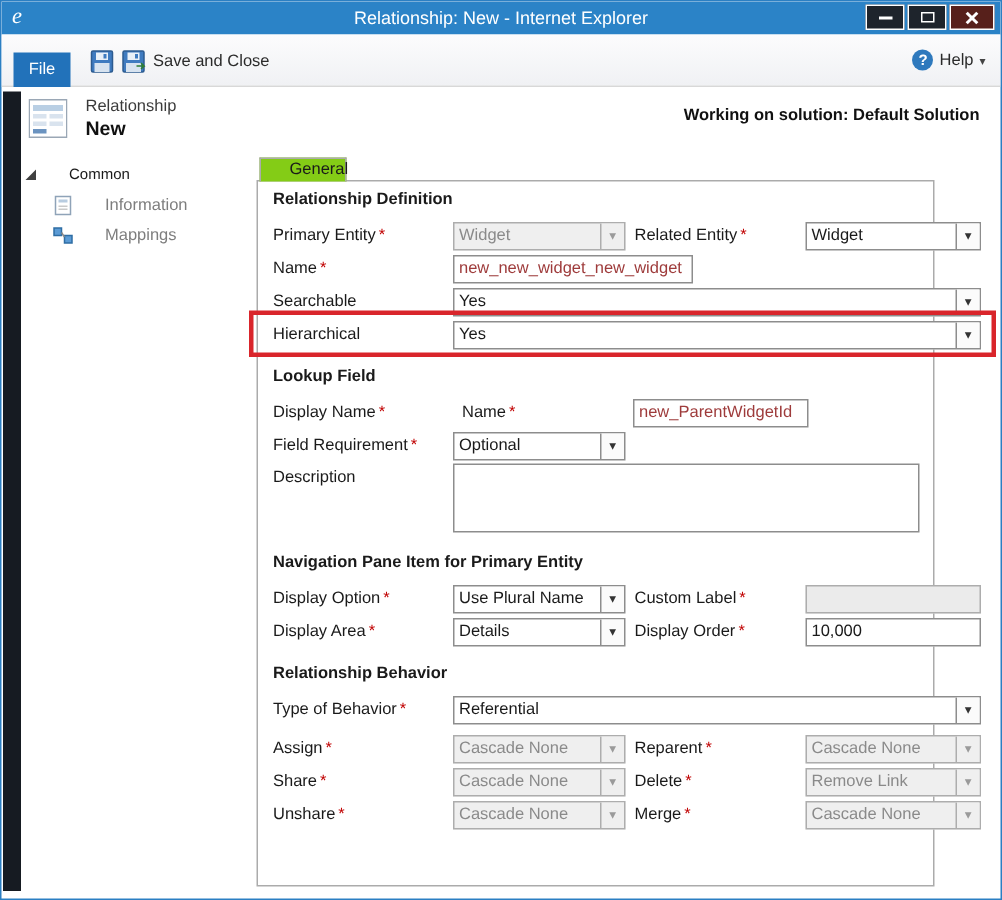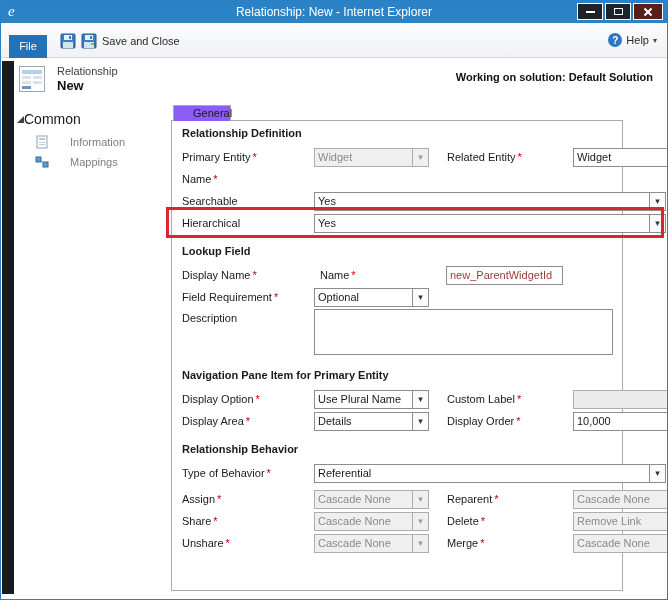--- a/index.html
+++ b/index.html
@@ -33,31 +33,31 @@
   .page-header { position:absolute; top:57px; left:14px; right:6px; height:47px; background:#fff; }
   .entity-icon { position:absolute; left:4px; top:8px; }
   .record-type { position:absolute; left:42px; top:7px; font-size:11px; color:#3b3b3b;text-align:center; }
   .record-name { position:absolute; left:42px; top:20px; font-size:13px; font-weight:bold; color:#111; }
   .solution { position:absolute; right:8px; top:13px; font-size:11px; font-weight:bold; color:#111; }
 
   .dark-strip { position:absolute; left:1px; top:60px; width:12px; height:533px; background:#161B22; }
 
   
   .sidebar { position:absolute; left:16px; top:108px; width:150px; bottom:10px; background:#fff; }
-  .nav-group { display:flex; align-items:center; gap:0; font-size:14px; color:#1a1a1a; margin:2px 0 8px 0; cursor:default; }
+  .nav-group { display:flex; align-items:center; gap:22px; font-size:10px; color:#1a1a1a; margin:2px 0 8px 0; cursor:default; }
   .tri { width:0; height:0; border-left:7px solid transparent; border-bottom:7px solid #404040; }
   .nav-item { display:flex; align-items:center; gap:21px; margin:0 0 6px 18px; font-size:11px; color:#7E7E7E; cursor:default; }
 
   
-  .tab-general { position:absolute; left:172px; top:104px; width:58px; height:16px; background:#8b5cf6; border:1px solid #ABABAB; border-bottom:none; z-index:3; font-size:11px; text-align:center; line-height:15px; color:#1a1a1a;padding-left:19px; }
+  .tab-general { position:absolute; left:172px; top:104px; width:58px; height:16px; background:#84cc16; border:1px solid #ABABAB; border-bottom:none; z-index:3; font-size:11px; text-align:center; line-height:15px; color:#1a1a1a;padding-left:19px; }
   .main { position:absolute; left:170px; top:119px; width:452px; height:471px; border:1px solid #ABABAB; background:#fff; }
   .form { padding:6px 9px 0 10px; }
   .section { margin-bottom:12px; }
   .section-title { font-size:11px; font-weight:bold; color:#1a1a1a; margin-bottom:8px; }
-  .row { display:flex; align-items:center; height:20px; margin-bottom:2px; font-size:11px;gap:12px; }
+  .row { display:flex; align-items:center; height:20px; margin-bottom:2px; font-size:11px; }
   .row.tall { height:48px; align-items:flex-start; }
   .row.tall .lbl { padding-top:3px; }
   .row.mb6 { margin-bottom:6px; }
   .lbl { width:120px; flex:none; color:#1a1a1a; }
   .lbl2 { width:114px; flex:none; margin-left:6px; }
   .req { color:#C00000; margin-left:2px; }
 
   .combo { display:flex; align-items:stretch; height:19px; border:1px solid #8D8D8D; background:#fff; }
   .combo .val { flex:1; padding:2px 3px 0 3px; overflow:hidden; white-space:nowrap; color:#1a1a1a; }
   .combo .arr { width:16px; flex:none; border-left:1px solid #8D8D8D; background:#FBFBFB; color:#333; font-size:9px; display:flex; align-items:center; justify-content:center; }
@@ -184,20 +184,21 @@
               <span class="arr">▾</span>
           </div>
           <div class="lbl lbl2"><span>Related Entity</span><span class="req">*</span></div>
           <div class="combo f2">
             <span class="val">Widget</span>
               <span class="arr">▾</span>
           </div>
         </div>
         <div class="row">
           <div class="lbl"><span>Name</span><span class="req">*</span></div>
+          <input class="tin name-input maroon" value="new_new_widget_new_widget" style="">
         </div>
         <div class="row">
           <div class="lbl"><span>Searchable</span></div>
           <div class="combo wide">
             <span class="val">Yes</span>
               <span class="arr">▾</span>
           </div>
         </div>
         <div class="row">
           <div class="lbl"><span>Hierarchical</span></div>

